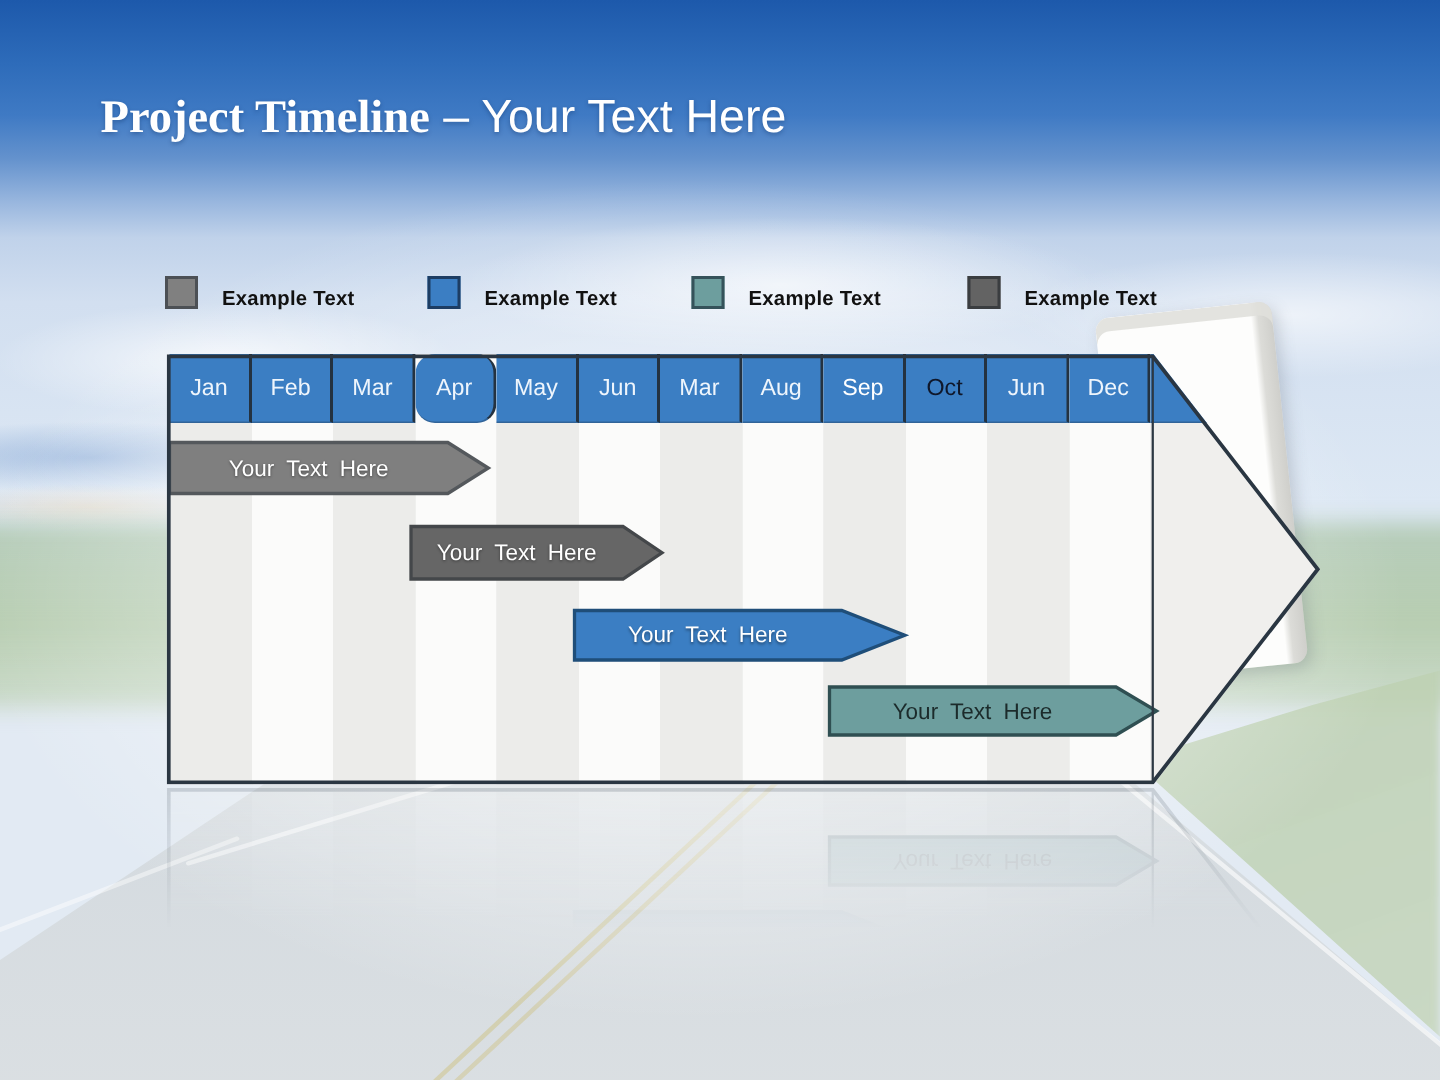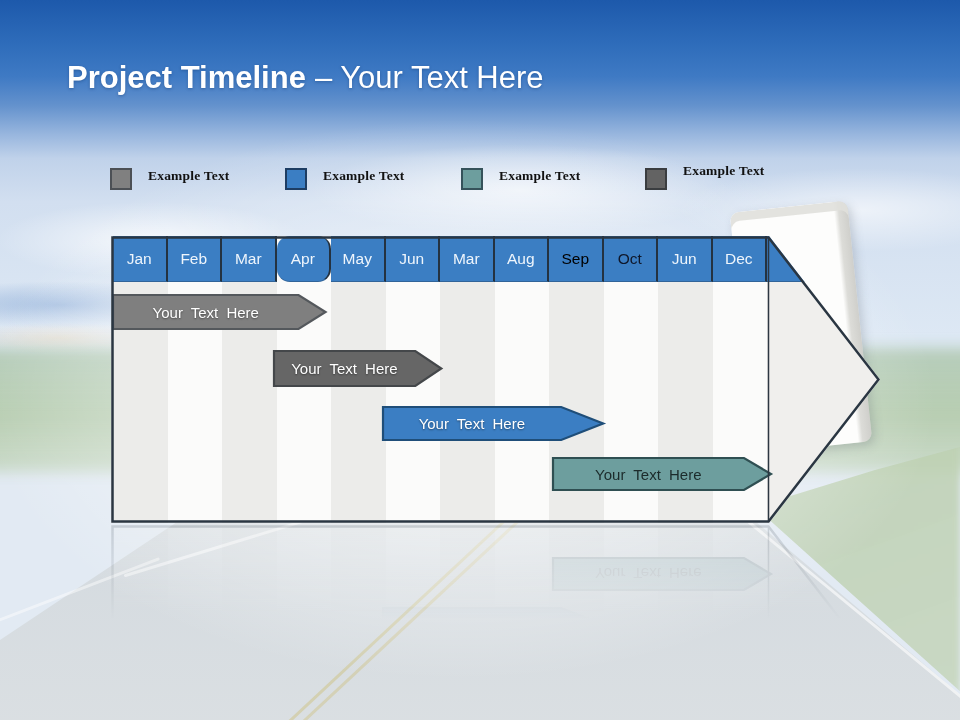--- a/index.html
+++ b/index.html
@@ -38,25 +38,25 @@
   .bg-haze{position:absolute;left:0;top:110px;width:960px;height:610px;
     background:radial-gradient(ellipse 560px 330px at 460px 290px, rgba(255,255,255,.8), rgba(255,255,255,.25) 62%, rgba(255,255,255,0) 85%);}
   .billboard{position:absolute;left:742px;top:206px;width:118px;height:242px;
     background:linear-gradient(to right,#fdfdfc 88%, #dcdcd8 92%, #cfcfcb 100%);
     border-radius:9px;transform:rotate(-6deg);
     box-shadow:inset 0 9px 0 rgba(224,224,220,.9), 3px 4px 10px rgba(90,100,110,.25);}
 
   
   .title{position:absolute;left:67px;top:60px;color:#ffffff;font-size:31px;
     text-shadow:0 1px 3px rgba(10,40,90,.35);white-space:nowrap;}
-  .title .tb{font-weight:700;}
+  .title .tb{font-weight:700;font-family:Liberation Serif, serif;}
   .title .tr{font-weight:400;margin-left:9px;}
 
   
-  .legend-item{position:absolute;top:168px;display:flex;align-items:flex-start;font-family:Liberation Serif, serif;}
+  .legend-item{position:absolute;top:184px;display:flex;align-items:flex-end;}
   .legend-swatch{width:18px;height:18px;border:2px solid #444;flex:0 0 auto;}
   .legend-label{margin-left:16px;font-size:13.5px;font-weight:700;color:#111;letter-spacing:.2px;}
   .li-4 .legend-label{margin-top:-5px;}
 
   
   .chart{position:absolute;left:111px;top:236px;width:769px;height:287px;}
   .chart-clip{position:absolute;left:0;top:0;width:769px;height:359px;
     clip-path:polygon(0 0, 658px 0, 769px 143.5px, 658px 287px, 0 287px);
     background:#f0efed;}
   .stripe{position:absolute;top:0;bottom:0;}
@@ -197,21 +197,21 @@
           <div class="month-header" style="background: rgb(59, 126, 195); color: rgb(238, 245, 252);">
             <span>Mar</span>
           </div>
         </div>
         <div class="stripe odd" style="left: 383.5px; width: 54.5px;">
           <div class="month-header" style="background: rgb(59, 126, 195); color: rgb(238, 245, 252);">
             <span>Aug</span>
           </div>
         </div>
         <div class="stripe even" style="left: 438px; width: 54.5px;">
-          <div class="month-header" style="background: rgb(59, 126, 195); color: #000000;">
+          <div class="month-header" style="background: rgb(59, 126, 195); color: #ffffff;">
             <span>Sep</span>
           </div>
         </div>
         <div class="stripe odd" style="left: 492.5px; width: 54.5px;">
           <div class="month-header" style="background: rgb(59, 126, 195); color: #0f172a;">
             <span>Oct</span>
           </div>
         </div>
         <div class="stripe even" style="left: 547px; width: 54.5px;">
           <div class="month-header" style="background: rgb(59, 126, 195); color: rgb(238, 245, 252);">

